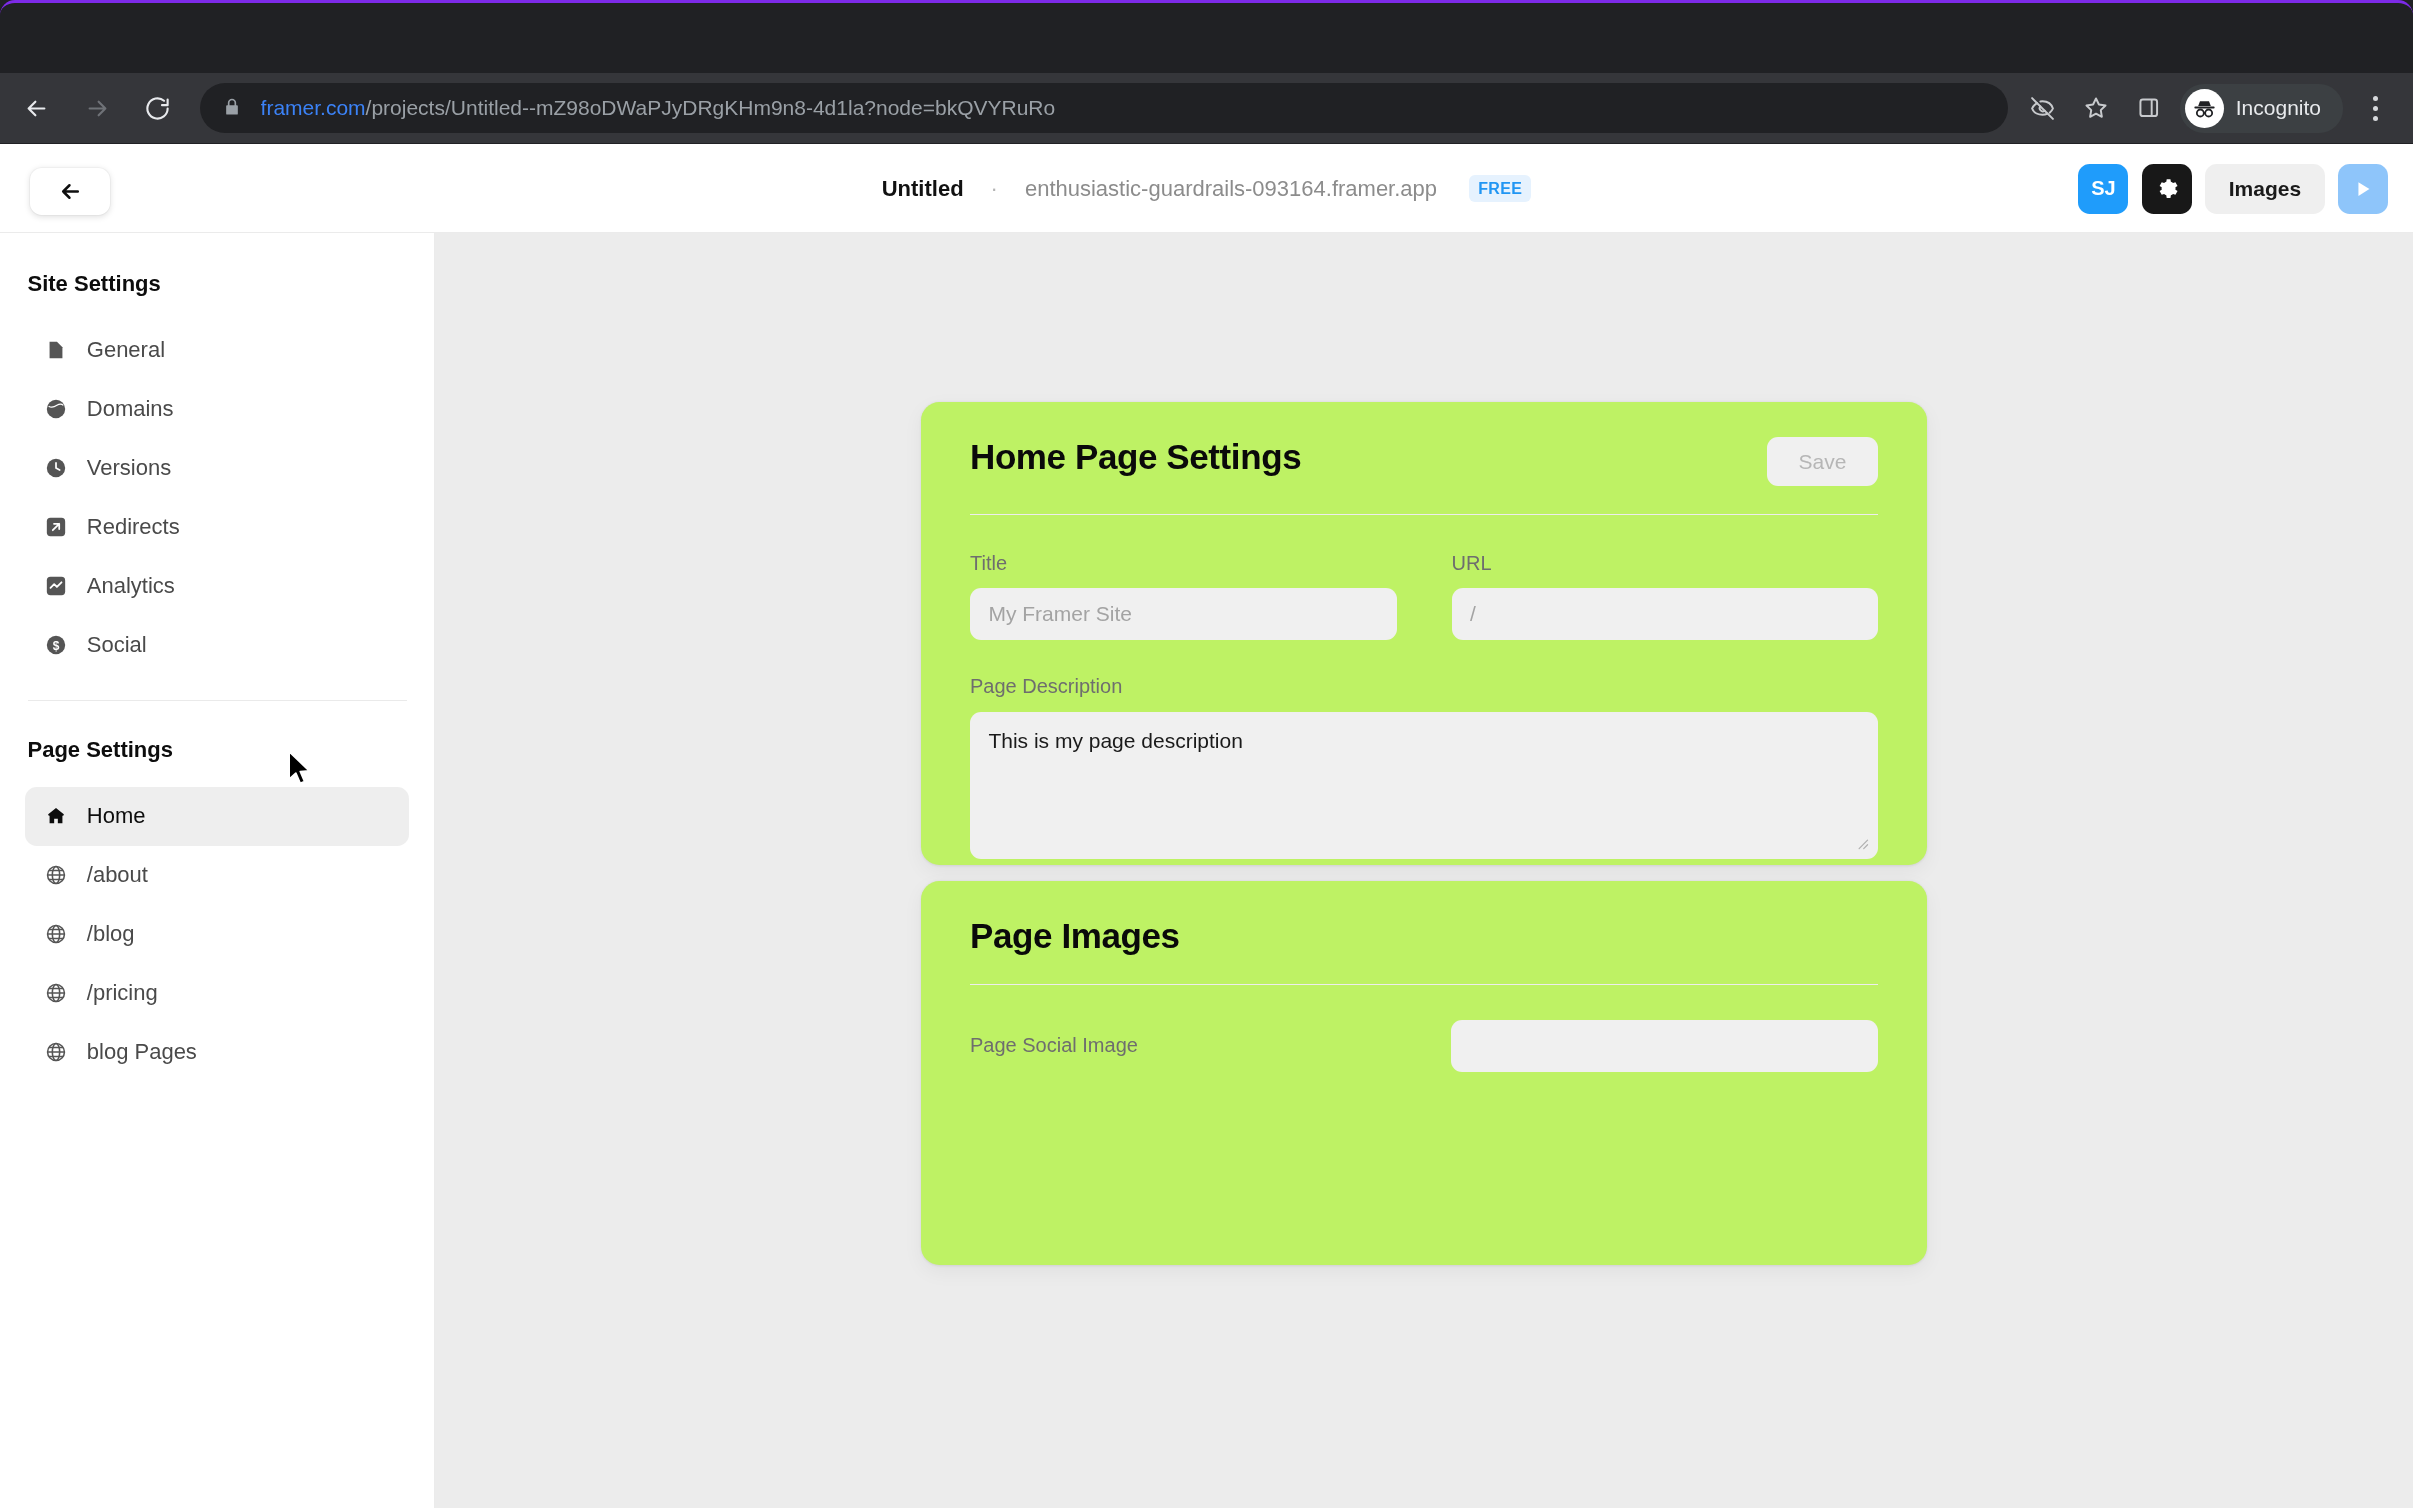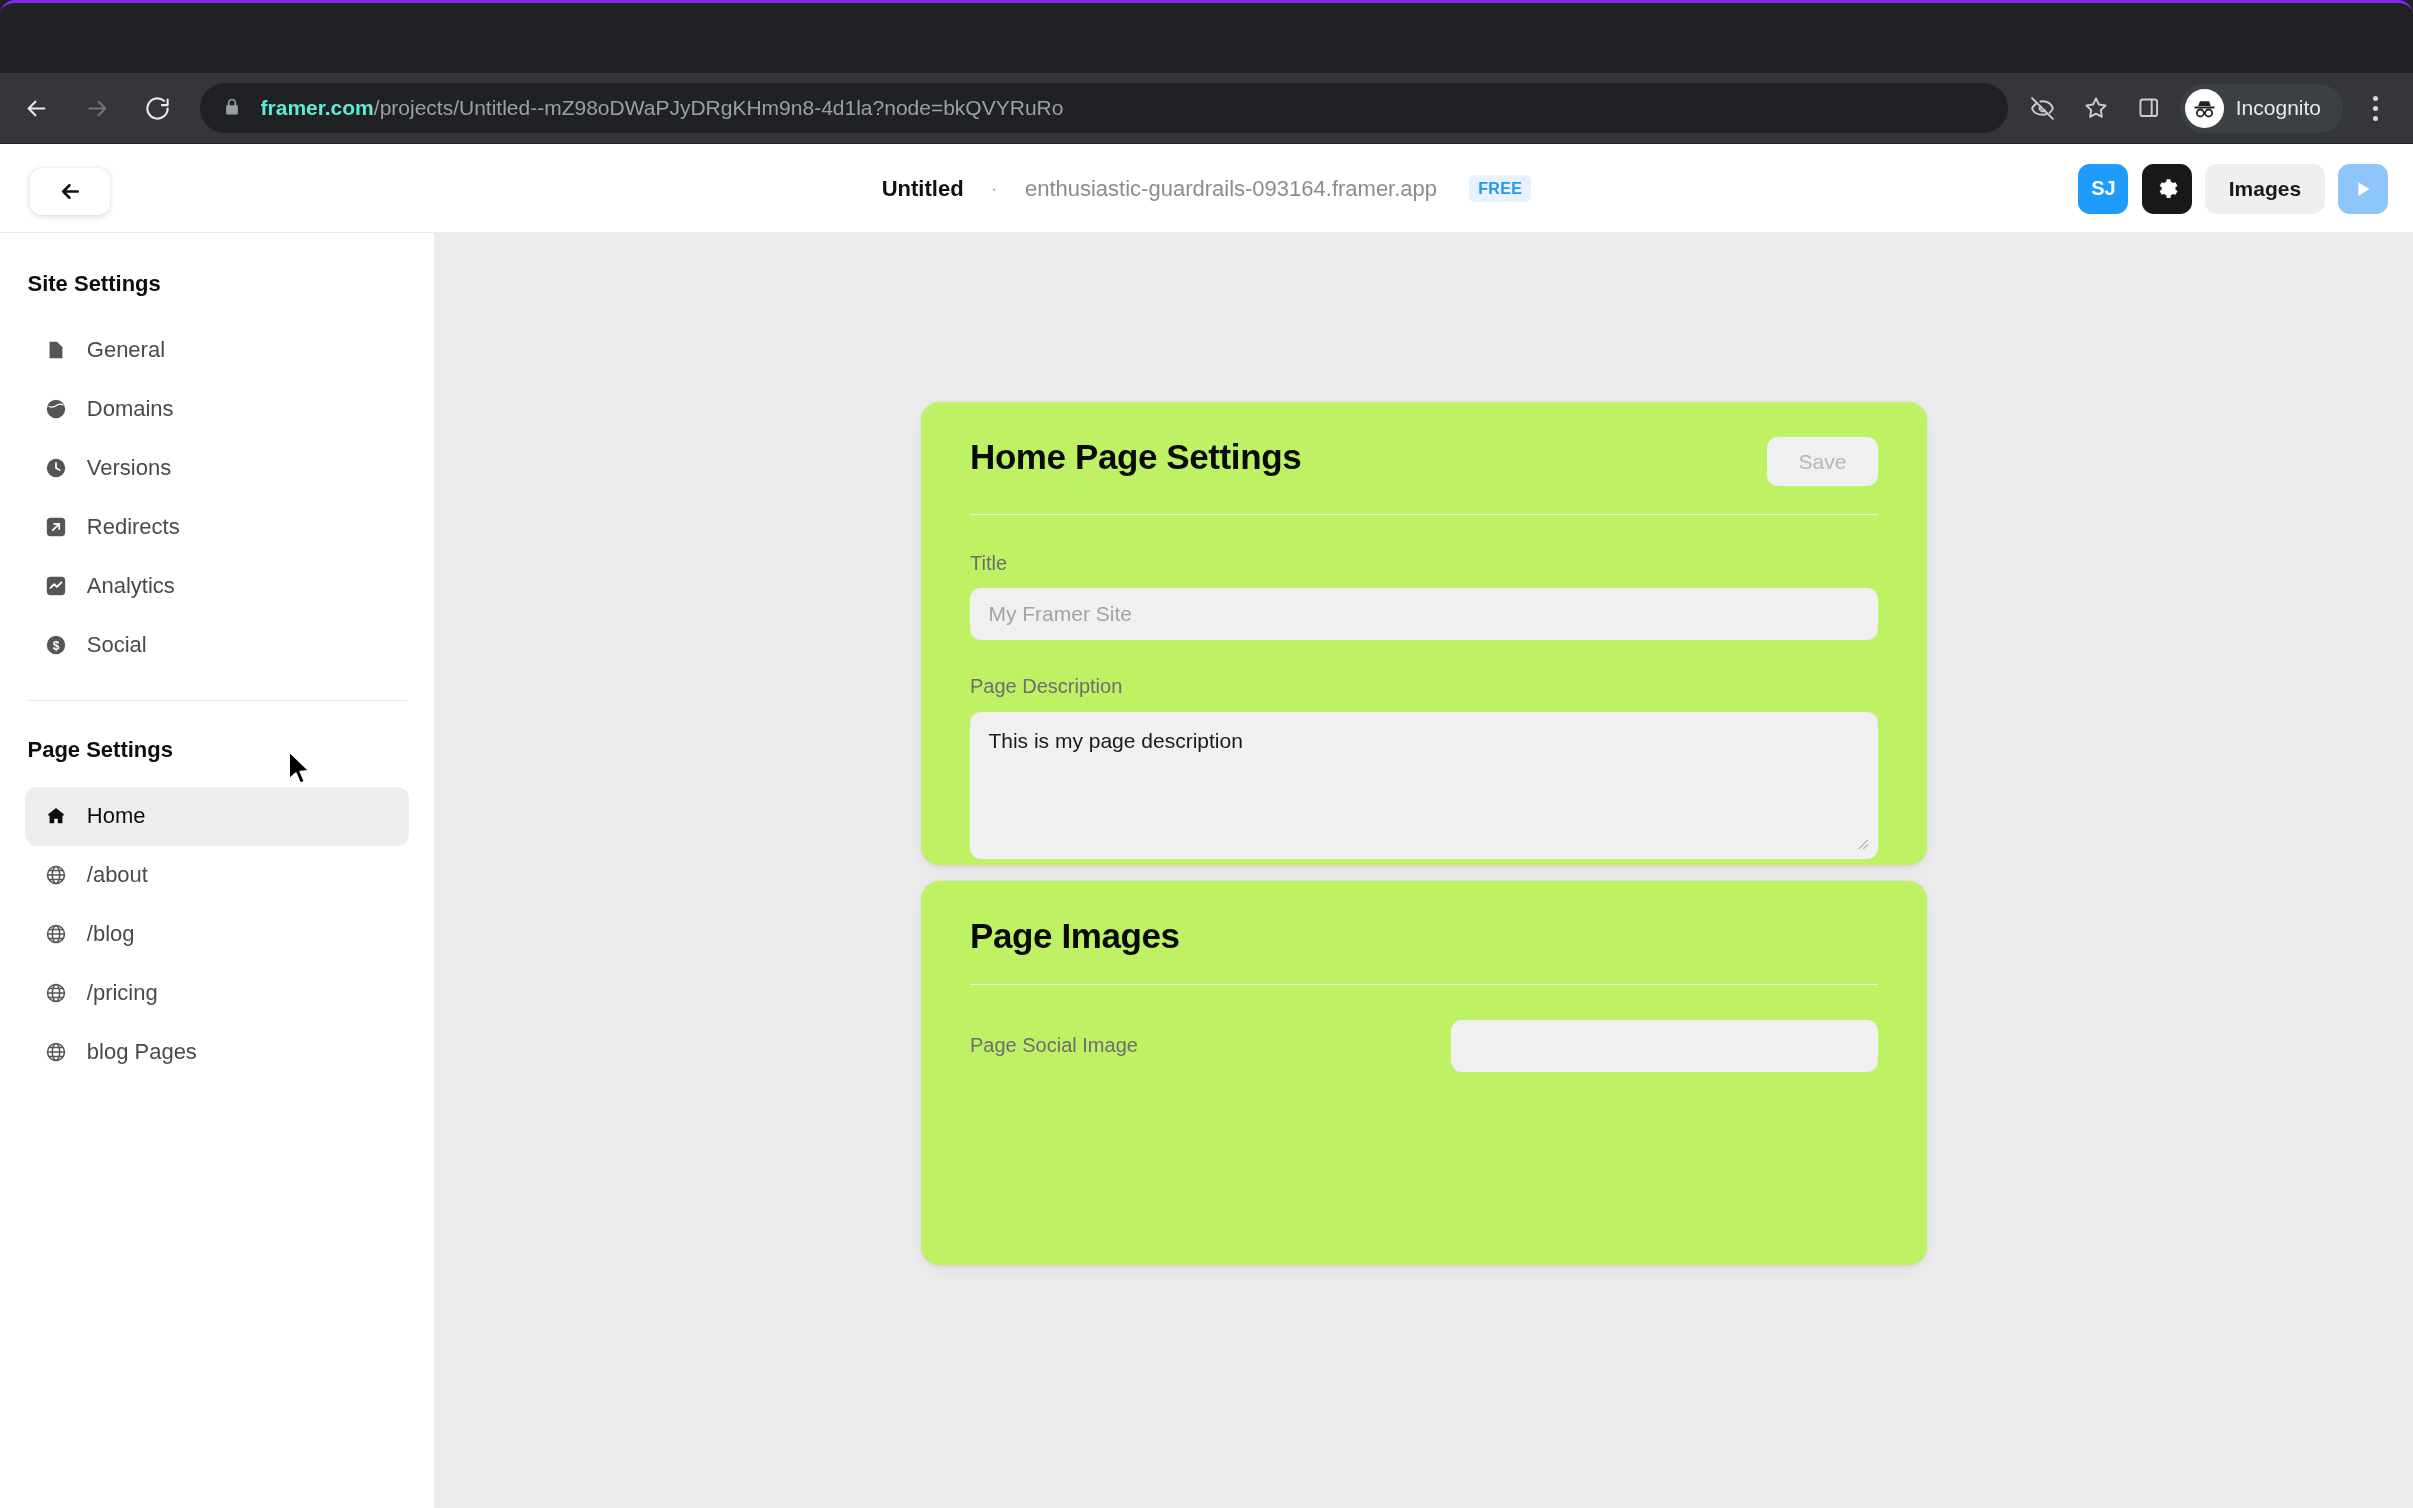--- a/index.html
+++ b/index.html
@@ -75,21 +75,21 @@
   }
   .nav-btn.disabled { color: #6f7277; }
   .omnibox {
     flex: 1; height: 50px; margin: 0 11.7px 0 18.4px;
     background: #202124; border-radius: 25px;
     display: flex; align-items: center; padding: 0 22px;
     min-width: 0;
   }
   .lock-icon { width: 22px; height: 22px; flex: none; margin-right: 17px; color: #9aa0a6; }
   .url-text { font-size: 21px; white-space: nowrap; overflow: hidden; color: #9aa0a6; }
-  .url-text b { color: #5eead4; font-weight: 700; }
+  .url-text b { color: #3b82f6; font-weight: 400; }
   .tb-icon {
     width: 45px; height: 45px; flex: none;
     display: flex; align-items: center; justify-content: center;
     color: #c8cacd; margin-right: 8.4px;
   }
   .incognito-pill {
     display: flex; align-items: center; height: 49px;
     background: #3c4043; border-radius: 24px; padding: 0 22px 0 5px;
     margin-right: 10px; flex: none;
   }
@@ -489,20 +489,24 @@
           <div class="card-title">Home Page Settings</div>
           <div class="save-btn">Save</div>
         </div>
         <div class="card-rule"></div>
 
         <div class="card-body">
           <div class="row2">
             <div>
               <div class="field-label">Title</div>
               <div class="text-input">My Framer Site</div>
+            </div>
+            <div>
+              <div class="field-label">URL</div>
+              <div class="text-input">/</div>
             </div>
           </div>
 
           <div class="mt-desc">
             <div class="field-label">Page Description</div>
             <div class="textarea-box">
               <span>This is my page description</span>
               <span class="resize-grip">
                 <svg width="18.4" height="18.4" viewBox="0 0 24 24" stroke="currentColor" stroke-width="1.6" stroke-linecap="round">
                     <path d="M19 8L8 19M19 14l-5 5"></path>

